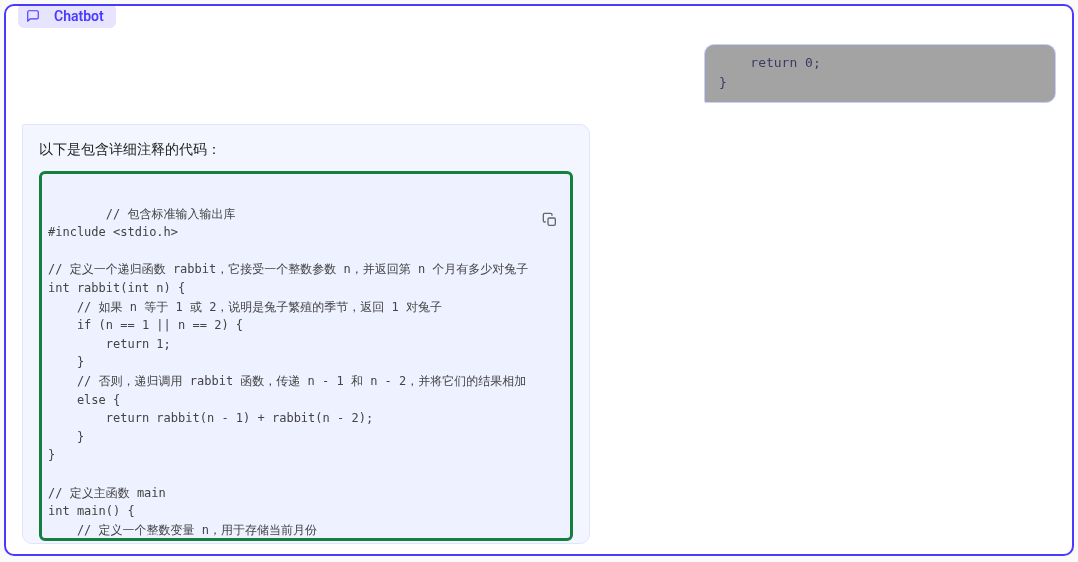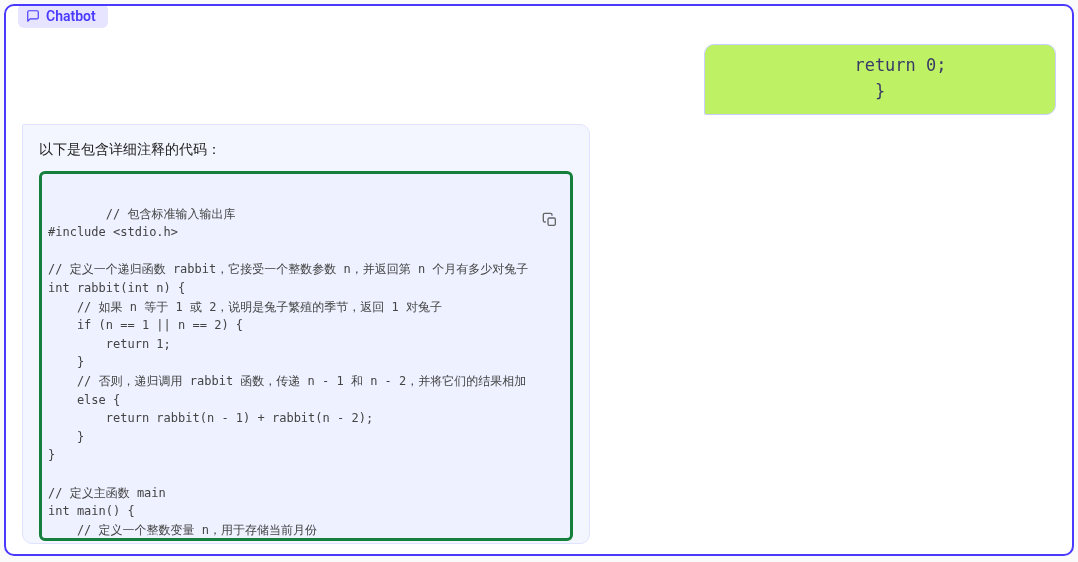--- a/index.html
+++ b/index.html
@@ -25,51 +25,50 @@
       top: -2px;
       left: 12px;
       background: #e6e4ff;
       color: #4a3aff;
       font-weight: 600;
       font-size: 14px;
       padding: 4px 12px 4px 8px;
       border-radius: 6px;
       display: flex;
       align-items: center;
-      gap: 6px;
+      gap: 14px;
       z-index: 10;
     }
     .chat-icon {
       width: 14px;
       height: 14px;
       display: inline-block;
     }
     .chat-icon svg { display: block; }
     .conversation {
       padding: 32px 16px 16px 16px;
       height: 100%;
       overflow: hidden;
       position: relative;
     }
     .user-bubble {
       position: absolute;
       top: 38px;
       right: 16px;
       width: 352px;
-      background: #bef264;
+      background: #a3a3a3;
       border: 1px solid #c8ceff;
       border-radius: 10px;
       border-bottom-left-radius: 2px;
       padding: 8px 14px 10px 14px;
       font-family: ui-monospace, "SF Mono", Menlo, Consolas, monospace;
-      font-size: 17px;
+      font-size: 13px;
       color: #3a3a66;
       line-height: 1.5;
       white-space: pre;
-      text-align: center;
     }
     .bot-bubble {
       position: absolute;
       top: 118px;
       left: 16px;
       width: 568px;
       background: #f4f6ff;
       border: 1px solid #dfe3ff;
       border-radius: 10px;
       border-top-left-radius: 2px;

